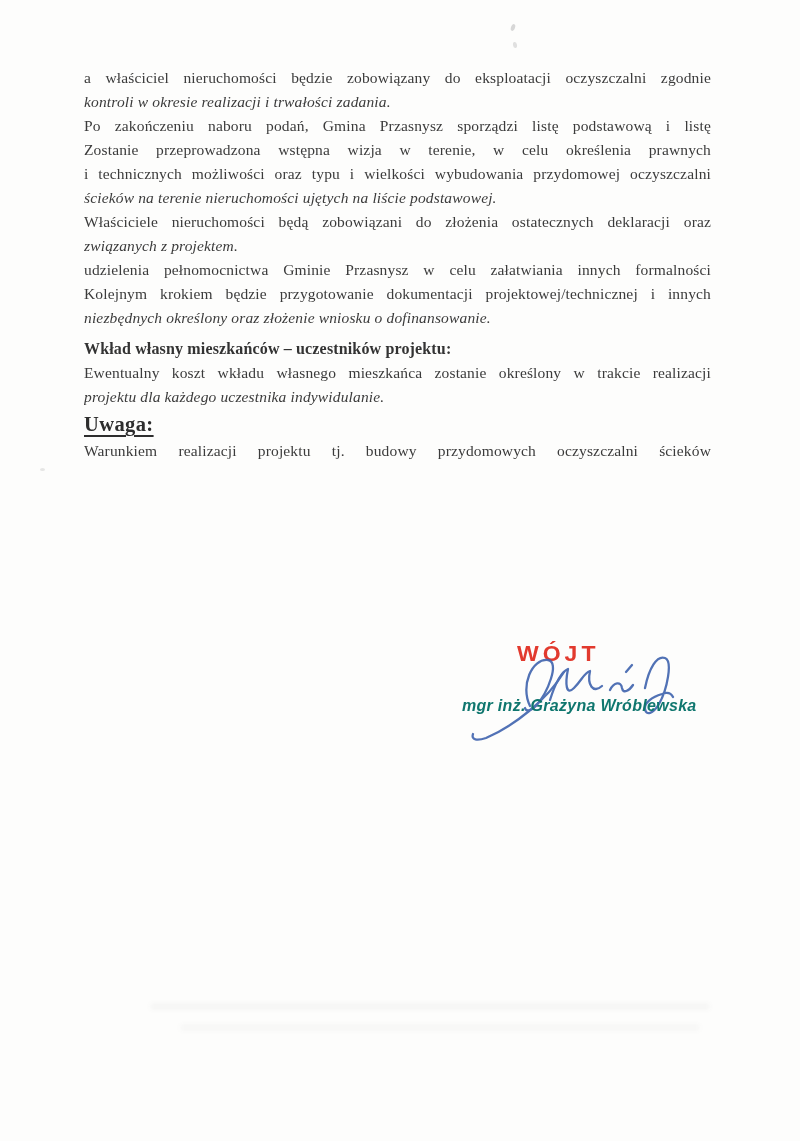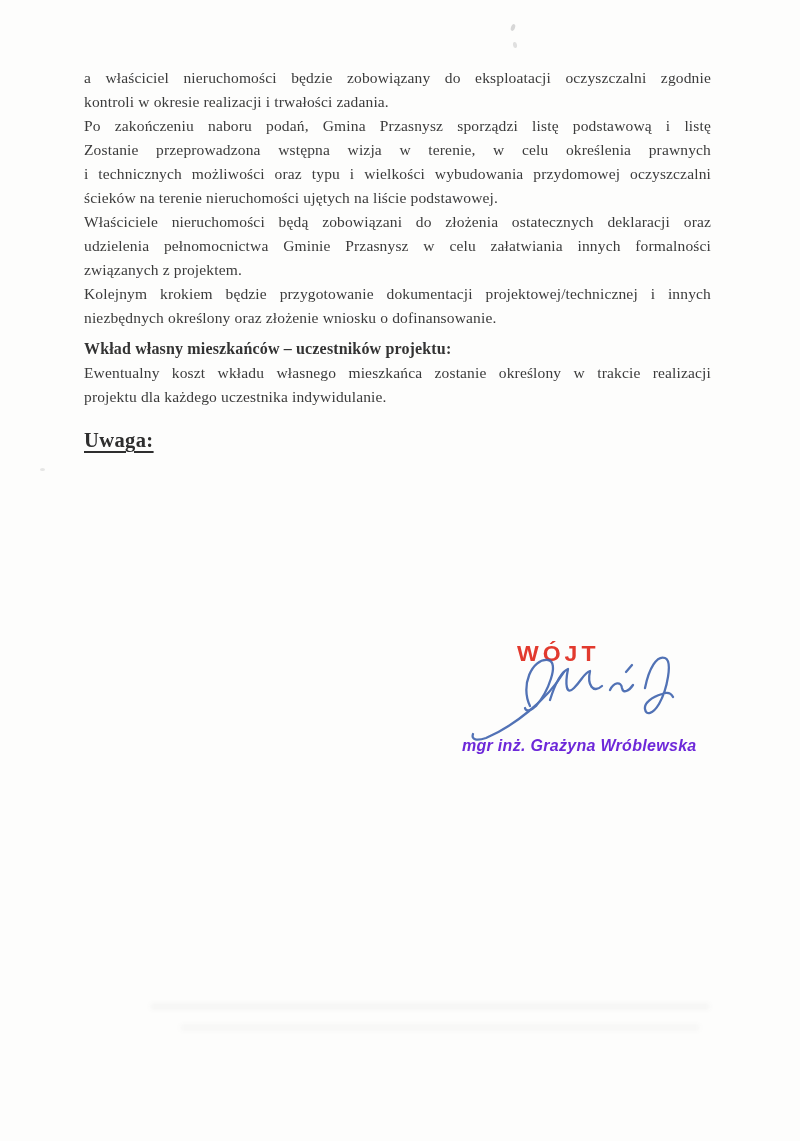--- a/index.html
+++ b/index.html
@@ -25,30 +25,30 @@
   .line{
     height:24px;
     line-height:24px;
     overflow:hidden;
     text-align:justify;
     text-align-last:justify;
     text-justify:inter-word;
   }
   .line.l{
     text-align-last:left;
+    font-style:italic;
   }
   .h-contribution{
     margin-top:7px;
     height:24px;line-height:24px;
     font-weight:bold;
     font-size:16px;
     color:#333;
   }
   .h-note{
-    margin-top:16px;
     height:30px;line-height:30px;
     font-weight:bold;
     font-size:20.5px;
     color:#2e2e2e;
     text-decoration:underline;
     text-underline-offset:4px;
     text-decoration-thickness:2px;
     letter-spacing:0.4px;
   }
   
@@ -96,51 +96,52 @@
 <div class="page">
 
   <div class="content">
     <div class="line j">a właściciel nieruchomości będzie zobowiązany do eksploatacji oczyszczalni zgodnie</div>
     <div class="line l">kontroli w okresie realizacji i trwałości zadania.</div>
     <div class="line j">Po zakończeniu naboru podań, Gmina Przasnysz sporządzi listę podstawową i listę</div>
     <div class="line j">Zostanie przeprowadzona wstępna wizja w terenie, w celu określenia prawnych</div>
     <div class="line j">i technicznych możliwości oraz typu i wielkości wybudowania przydomowej oczyszczalni</div>
     <div class="line l">ścieków na terenie nieruchomości ujętych na liście podstawowej.</div>
     <div class="line j">Właściciele nieruchomości będą zobowiązani do złożenia ostatecznych deklaracji oraz</div>
+    <div class="line l">związanych z projektem.</div>
     <div class="line j">udzielenia pełnomocnictwa Gminie Przasnysz w celu załatwiania innych formalności</div>
-    <div class="line l">związanych z projektem.</div>
     <div class="line j">Kolejnym krokiem będzie przygotowanie dokumentacji projektowej/technicznej i innych</div>
     <div class="line l">niezbędnych określony oraz złożenie wniosku o dofinansowanie.</div>
 
     <div class="h-contribution">Wkład własny mieszkańców – uczestników projektu:</div>
     <div class="line j">Ewentualny koszt wkładu własnego mieszkańca zostanie określony w trakcie realizacji</div>
     <div class="line l">projektu dla każdego uczestnika indywidulanie.</div>
 
     <div class="h-note">Uwaga:</div>
+    <div class="line j">Warunkiem realizacji projektu tj. budowy przydomowych oczyszczalni ścieków</div>
   </div>
 
   <div class="stamp-title" style="color: rgb(226, 58, 46);">WÓJT</div>
 
   <svg class="signature-ink" viewBox="0 0 230 105" xmlns="http://www.w3.org/2000/svg">
     <g fill="none" stroke="#3f63ae" stroke-width="2.3" stroke-linecap="round" stroke-linejoin="round" opacity="0.9">
 
       <path d="M 78 58 C 68 38, 80 10, 96 12 C 108 14, 96 44, 84 58 C 79 63, 74 64, 73 60"></path>
 
       <path d="M 98 52 C 103 36, 109 24, 116 21 C 113 36, 114 48, 122 40 C 130 32, 132 25, 138 23 C 135 37, 141 46, 150 38"></path>
 
       <path d="M 158 42 C 162 34, 169 33, 170 40 C 171 46, 177 43, 181 37"></path>
       <path d="M 174 24 L 180 17"></path>
 
       <path d="M 193 40 C 197 20, 205 7, 213 10 C 221 13, 215 42, 207 56 C 201 66, 194 68, 193 61 C 192 55, 200 49, 210 46 C 215 44, 219 45, 221 49"></path>
 
       <path d="M 112 24 C 95 52, 62 78, 34 90 C 25 93, 19 92, 21 86"></path>
     </g>
   </svg>
 
-  <div class="stamp-name" style="color: #6d28d9; margin-top: 40px;">mgr inż. Grażyna Wróblewska</div>
+  <div class="stamp-name" style="color: #0f766e;">mgr inż. Grażyna Wróblewska</div>
 
   <div class="artifact art-top-1"></div>
   <div class="artifact art-top-2"></div>
   <div class="artifact art-left"></div>
   <div class="bleed bleed-1"></div>
   <div class="bleed bleed-2"></div>
 
 </div>
 
 </body></html>

